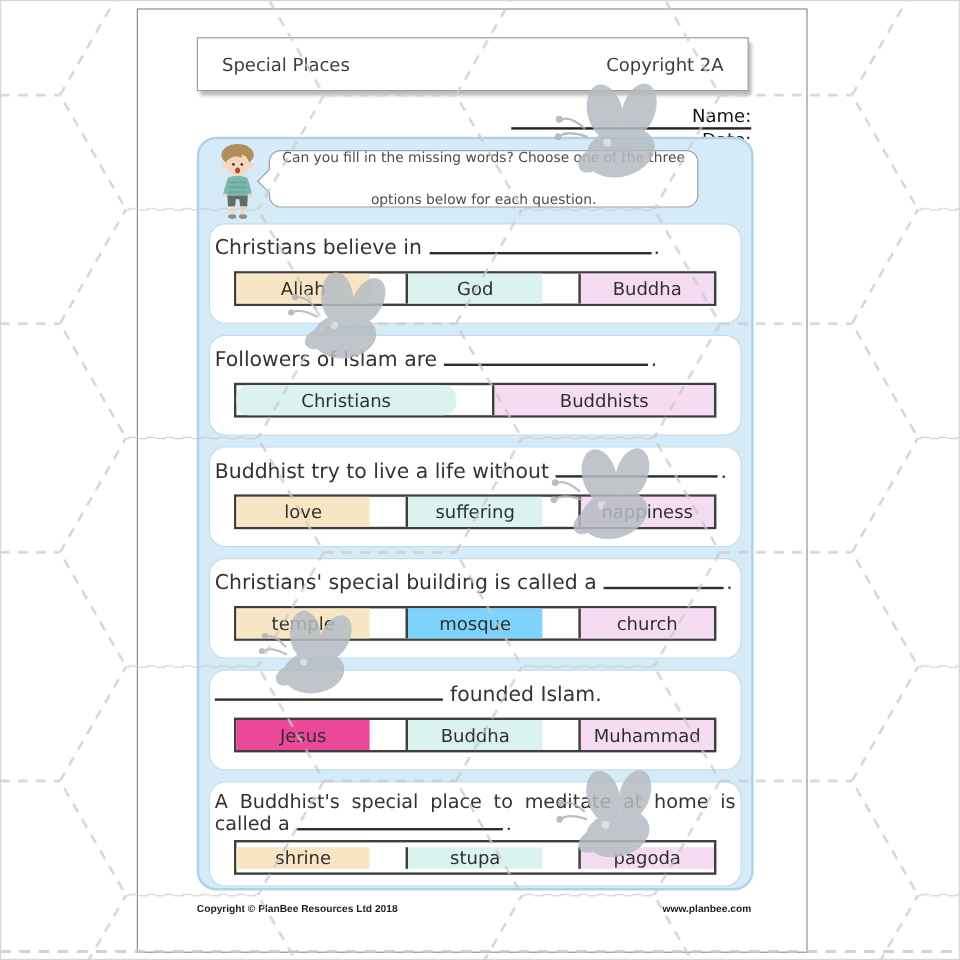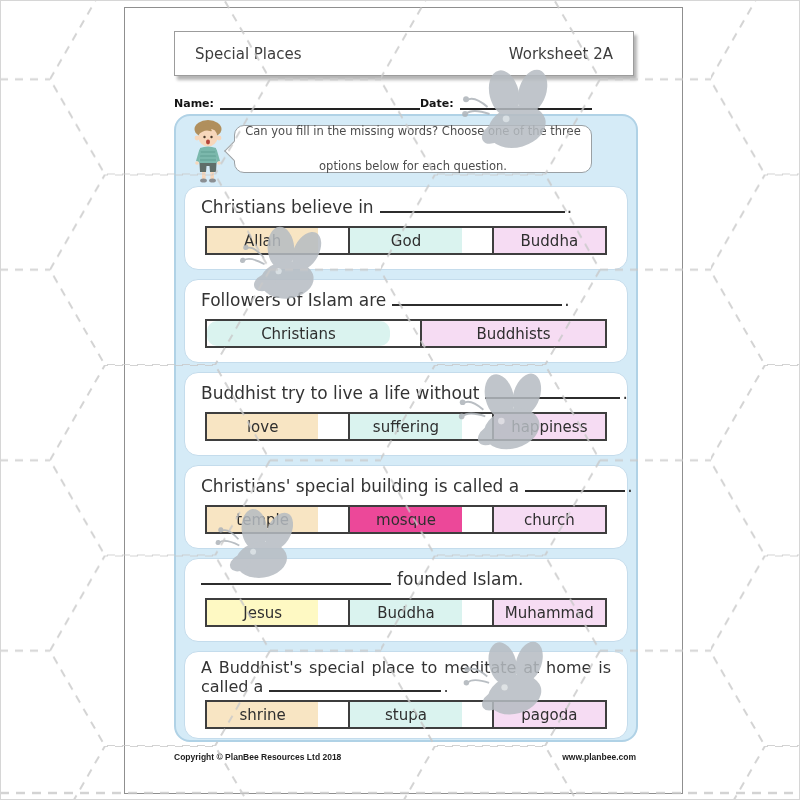--- a/index.html
+++ b/index.html
@@ -4,32 +4,32 @@
 <style>
   html,body{margin:0;padding:0;}
   body{
     width:800px;height:800px;position:relative;overflow:hidden;
     background:#ffffff;font-family:"DejaVu Sans", sans-serif;
   }
   .canvas-frame{position:absolute;inset:0;border:1px solid #d6d6d6;box-sizing:border-box;pointer-events:none;z-index:50;}
 
   
   .page{
-    position:absolute;left:124px;top:7px;width:559px;height:787px;
+    position:absolute;left:114px;top:7px;width:559px;height:787px;
     background:#ffffff;border:1px solid #8f8f8f;box-sizing:border-box;z-index:1;
   }
   .header-box{
     position:absolute;left:49px;top:23px;width:460px;height:45px;
     background:#fff;border:1px solid #9c9c9c;box-shadow:3px 4px 3px #b5b5b5;
     display:flex;align-items:center;justify-content:space-between;
     padding:0 20px;box-sizing:border-box;font-size:15px;color:#3d3d3d;
   }
   .namedate{
     position:absolute;left:49px;top:80px;width:462px;height:22px;
-    display:flex;align-items:flex-end;font-weight:bold;font-size:11px;color:#141414;
+    display:flex;align-items:flex-end;font-weight:normal;font-size:15px;color:#141414;flex-direction:column;
   }
   .nd-line{border-bottom:2px solid #222;height:15px;}
   .nd-label{white-space:nowrap;}
 
   .panel{
     position:absolute;left:49px;top:106px;width:464px;height:628px;
     background:#d5ebf7;border:2px solid #b0d2e6;border-radius:16px;box-sizing:border-box;
   }
   
   .intro{position:relative;height:70px;}
@@ -43,57 +43,57 @@
   .bubble-tail{
     position:absolute;left:-8px;top:18px;width:13px;height:13px;background:#fff;
     border-left:1.5px solid #9aa0a4;border-bottom:1.5px solid #9aa0a4;
     transform:rotate(45deg);
   }
 
   
   .card{
     position:relative;margin:0 8px 9px 8px;background:#fff;
     border:1.5px solid #c4dcec;border-radius:14px;height:84px;
-    box-sizing:border-box;padding:10px 16px 0;
+    box-sizing:border-box;padding:10px 4px 0;
   }
   .q{font-size:17px;color:#333;white-space:nowrap;}
   .blank{display:inline-block;border-bottom:2px solid #2c2c2c;height:13px;margin:0 2px 0 6px;}
   .blank.first{margin-left:0;margin-right:6px;}
   .opts{
     display:flex;width:402px;margin:9px auto 0;height:29px;
     border:2px solid #3e3e3e;box-sizing:border-box;background:#fff;gap:30px;
   }
   .opt{flex:1;display:flex;align-items:center;justify-content:center;
        font-size:15px;color:#2f2f2f;}
   .opt + .opt{border-left:2px solid #3e3e3e;}
   .card.two-line{height:88px;padding-top:6px;}
   .card.two-line .qline1{font-size:16px;color:#333;text-align:justify;text-align-last:justify;white-space:normal;}
   .card.two-line .qline2{font-size:16px;color:#333;white-space:nowrap;}
-  .card.two-line .opts{margin-top:4px;}
+  .card.two-line .opts{margin-top:4px;align-items:center;}
 
   .footer{
     position:absolute;left:49px;top:744px;width:462px;display:flex;
     justify-content:space-between;font-size:8.5px;font-weight:bold;color:#1d1d1d;
     font-family:"Liberation Sans", sans-serif;
   }
 
   
   .honeycomb{position:absolute;inset:0;z-index:40;pointer-events:none;opacity:.8;}
   .bee{position:absolute;z-index:30;opacity:.85;pointer-events:none;}
 </style>
 </head>
 <body>
 
 <div class="canvas-frame"></div>
 
 <div class="page">
 
   <div class="header-box">
     <span>Special Places</span>
-    <span>Worksheet 2A</span>
+    <span>Copyright 2A</span>
   </div>
 
   <div class="namedate">
     <span class="nd-label">Name:</span>
     <span class="nd-line" style="width:200px;margin-left:6px;"></span>
     <span class="nd-label" style="">Date:</span>
     <span class="nd-line" style="width:132px;margin-left:6px;"></span>
   </div>
 
   <div class="panel">
@@ -150,28 +150,28 @@
           <div class="opts">
             <div class="opt" style="background: rgb(248, 229, 195);">love</div>
             <div class="opt" style="background: rgb(218, 243, 239);">suffering</div>
             <div class="opt" style="background: rgb(246, 220, 243);">happiness</div>
           </div>
         </div>
         <div class="card">
           <div class="q"><span>Christians' special building is called a</span><span class="blank" style="width: 100px;"></span><span>.</span></div>
           <div class="opts">
             <div class="opt" style="background: rgb(248, 229, 195);">temple</div>
-            <div class="opt" style="background: #ec4899; text-align: right;">mosque</div>
+            <div class="opt" style="background: #7dd3fc; text-align: right;">mosque</div>
             <div class="opt" style="background: rgb(246, 220, 243);">church</div>
           </div>
         </div>
         <div class="card">
           <div class="q"><span class="blank first" style="width: 190px;"></span><span>founded Islam.</span></div>
           <div class="opts">
-            <div class="opt" style="background: #fef9c3; text-align: center;">Jesus</div>
+            <div class="opt" style="background: #ec4899; text-align: center;">Jesus</div>
             <div class="opt" style="background: rgb(218, 243, 239);">Buddha</div>
             <div class="opt" style="background: rgb(246, 220, 243);">Muhammad</div>
           </div>
         </div>
         <div class="card two-line">
           <div class="qline1">A Buddhist's special place to meditate at home is</div>
           <div class="qline2"><span>called a</span><span class="blank" style="width: 172px;"></span><span>.</span></div>
           <div class="opts">
             <div class="opt" style="background: rgb(248, 229, 195);">shrine</div>
             <div class="opt" style="background: rgb(218, 243, 239);">stupa</div>

